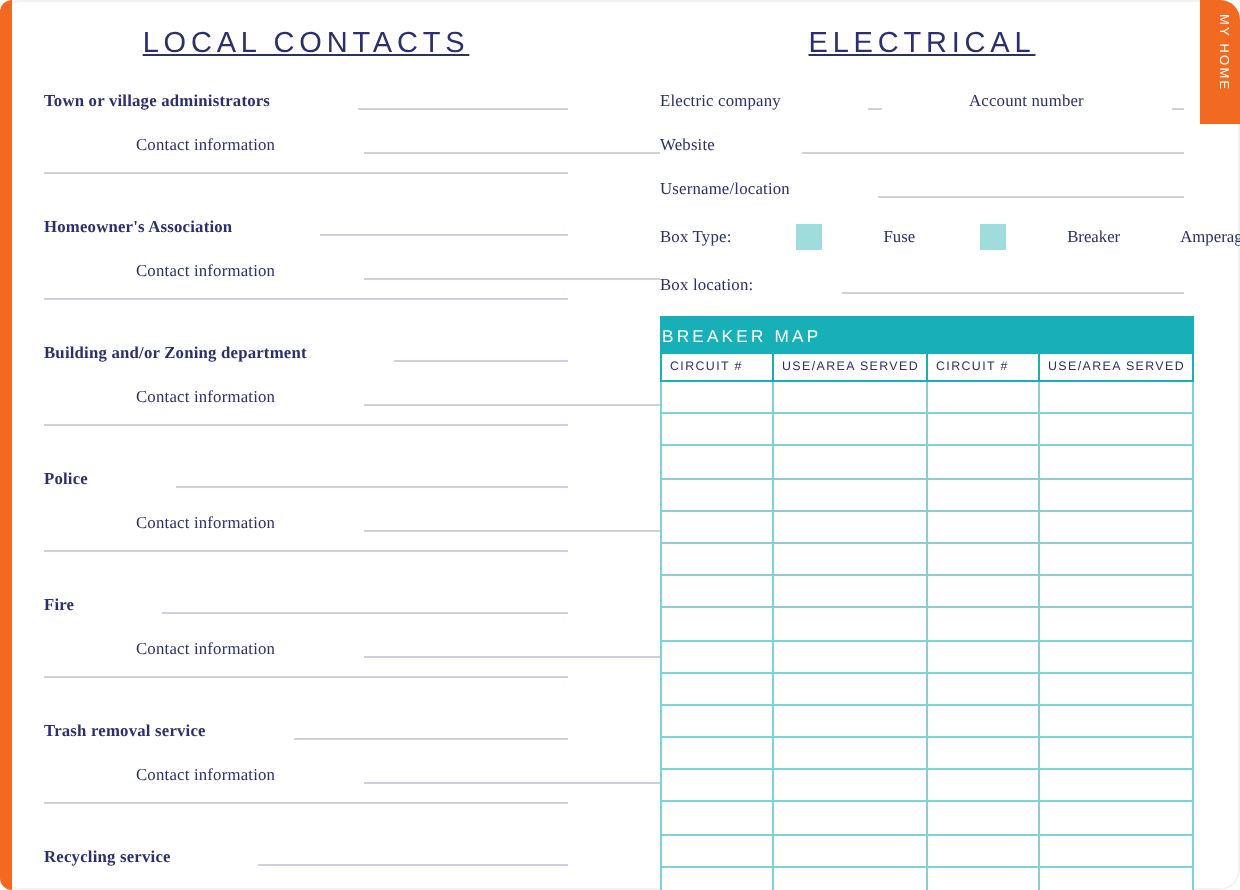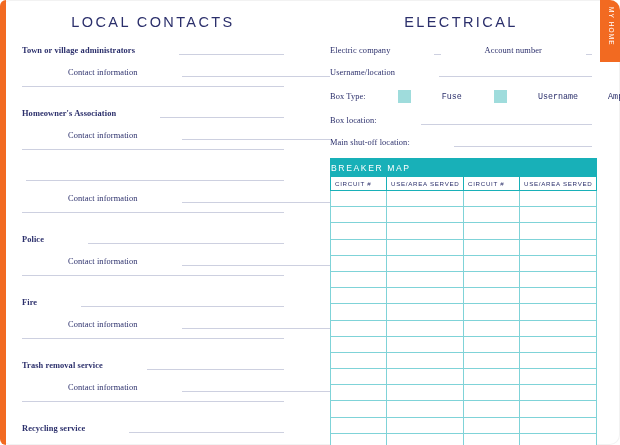--- a/index.html
+++ b/index.html
@@ -72,20 +72,21 @@
   #right-col { left: 330px; top: 14px; width: 262px; }
 
   .page-heading {
     font-family: "Liberation Sans", sans-serif;
     font-size: 14.5px;
     letter-spacing: 2.4px;
     color: #2b2f6b;
     text-align: center;
     font-weight: normal;
     margin: 0 0 16px 0;
+    text-decoration: underline;
   }
 
   .field-label {
     font-family: "Liberation Serif", serif;
     font-size: 8.4px;
     color: #2b2f6b;
     letter-spacing: 0.1px;
     white-space: nowrap;
   }
   .field-label.bold {
@@ -142,21 +143,21 @@
     gap: 26px;
   }
   .checkbox {
     width: 13px;
     height: 13px;
     background: #9fdcdc;
     margin: 0 5px 0 6px;
     flex: 0 0 auto;
   }
   .inline-label {
-    font-family: Liberation Mono, monospace;
+    font-family: Liberation Serif, serif;
     font-size: 8.4px;
     color: #2b2f6b;
     white-space: nowrap;
   }
   .amp-rule {
     flex: 1 1 auto;
     border-bottom: 0.8px solid #cdd0e0;
     height: 8px;
     margin-left: 4px;
   }
@@ -241,20 +242,21 @@
         <span class="rule"></span>
       </div>
       <div class="blank-row">
         <div class="blank-rule"></div>
       </div>
     </div>
     <div class="entry-gap"></div>
 
     <div class="entry">
       <div class="line-row title-row">
+        <span class="field-label bold">Building and/or Zoning department</span>
         <span class="rule"></span>
       </div>
       <div class="line-row sub-row">
         <span class="field-label">Contact information</span>
         <span class="rule"></span>
       </div>
       <div class="blank-row">
         <div class="blank-rule"></div>
       </div>
     </div>
@@ -317,32 +319,36 @@
   <div class="col" id="right-col">
     <div class="page-heading">ELECTRICAL</div>
 
     <div class="r-row">
       <span class="field-label">Electric company</span>
       <span class="rule"></span>
       <span class="field-label">Account number</span>
       <span class="rule last"></span>
     </div>
 
+    <div class="r-row">
+      <span class="field-label">Website</span>
+      <span class="rule last"></span>
+    </div>
 
     <div class="r-row">
       <span class="field-label">Username/location</span>
       <span class="rule last"></span>
     </div>
 
     <div class="box-type-row">
       <span class="field-label">Box Type:</span>
       <span class="checkbox"></span>
       <span class="inline-label">Fuse</span>
       <span class="checkbox"></span>
-      <span class="inline-label">Username</span>
+      <span class="inline-label">Breaker</span>
       <span class="inline-label" style="margin-left:4px">Amperage:</span>
       <span class="amp-rule"></span>
     </div>
 
     <div class="r-row">
       <span class="field-label">Box location:</span>
       <span class="rule last"></span>
     </div>
 
     <div class="r-row">

